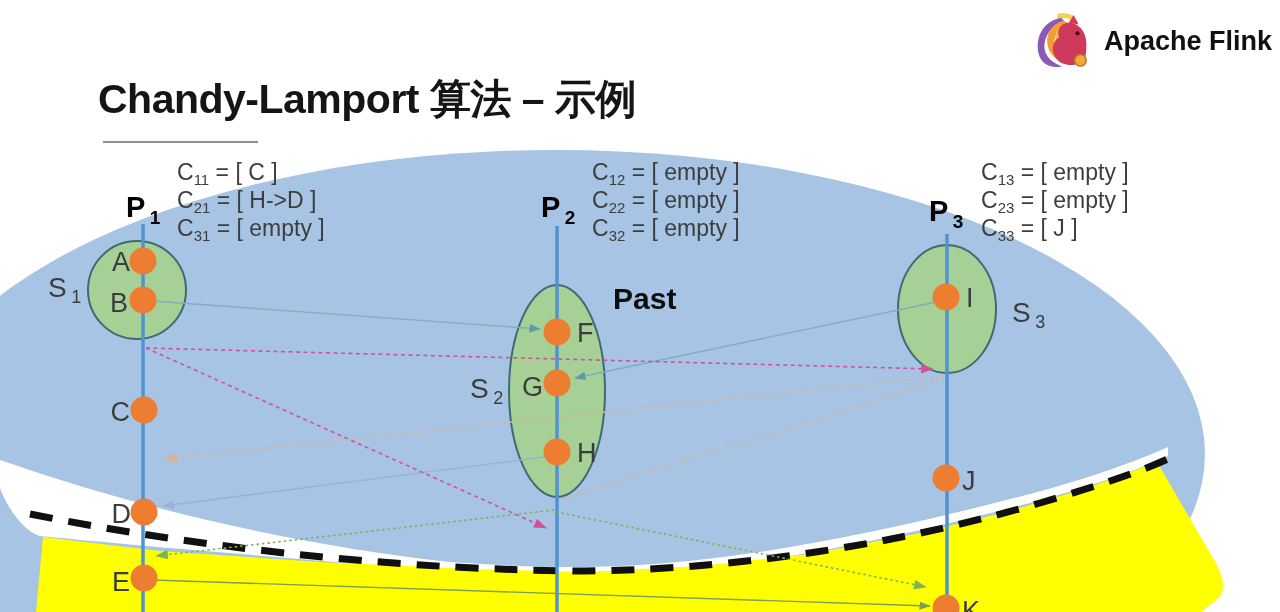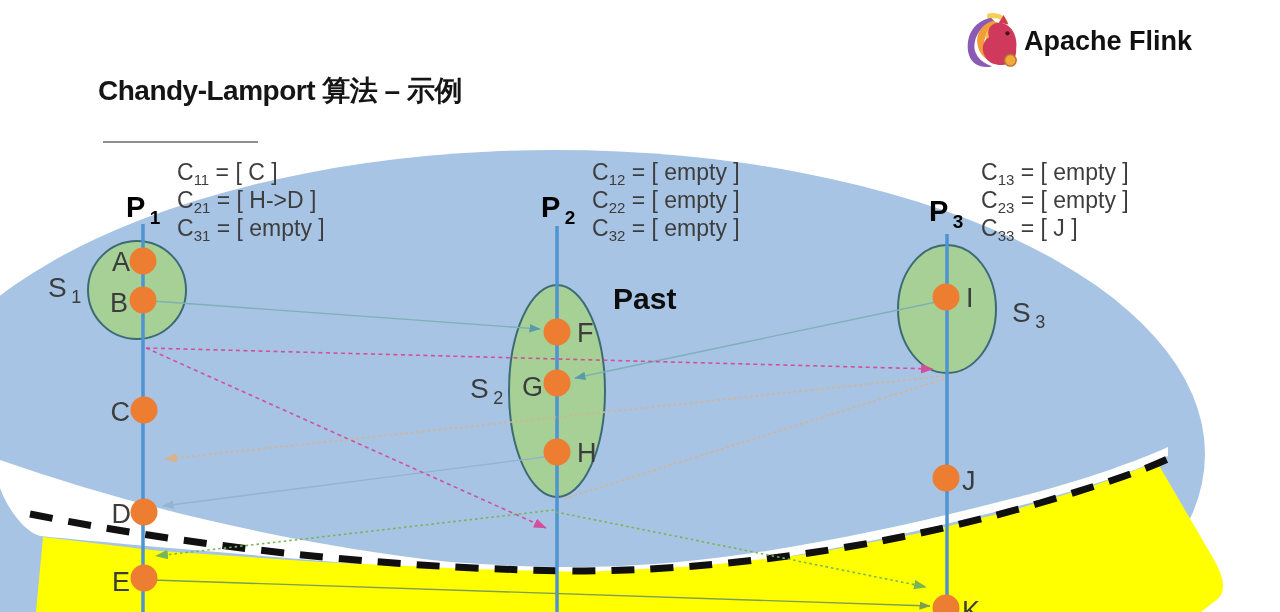--- a/index.html
+++ b/index.html
@@ -1,23 +1,23 @@
 <!DOCTYPE html>
 <html><head>
 <meta charset="utf-8">
 <style>
   html,body{margin:0;padding:0;background:#e8e8e8;}
   .slide{position:relative;width:1280px;height:612px;background:#ffffff;overflow:hidden;
          font-family:"Liberation Sans",sans-serif;}
   .diagram{position:absolute;left:0;top:0;width:1280px;height:612px;
            font-family:"Liberation Sans",sans-serif;}
-  .title{position:absolute;left:98px;top:72px;font-size:28px;font-weight:700;color:#151515;
+  .title{position:absolute;left:98px;top:72px;font-size:41px;font-weight:700;color:#151515;
          letter-spacing:-0.5px;white-space:nowrap;}
   .title-underline{position:absolute;left:103px;top:141px;width:155px;height:2px;background:#8f8f8f;}
-  .logo{position:absolute;left:962px;top:12px;display:flex;align-items:center;}
+  .logo{position:absolute;left:1032px;top:12px;display:flex;align-items:center;gap:10px;}
   .brand{font-size:27px;font-weight:700;color:#111;white-space:nowrap;}
   svg text{font-family:"Liberation Sans",sans-serif;}
   .evt{font-size:27px;fill:#3c3c3c;}
   .snap{font-size:28px;fill:#3c3c3c;}
   .snap-sub{font-size:18px;fill:#3c3c3c;}
   .chan{font-size:23px;fill:#3d3d3d;}
   .chan-sub{font-size:15px;fill:#3d3d3d;}
   .proc{font-size:29px;font-weight:700;fill:#000;}
   .proc-sub{font-size:19px;font-weight:700;fill:#000;}
   .past{font-size:30px;font-weight:700;fill:#0d0d0d;}

